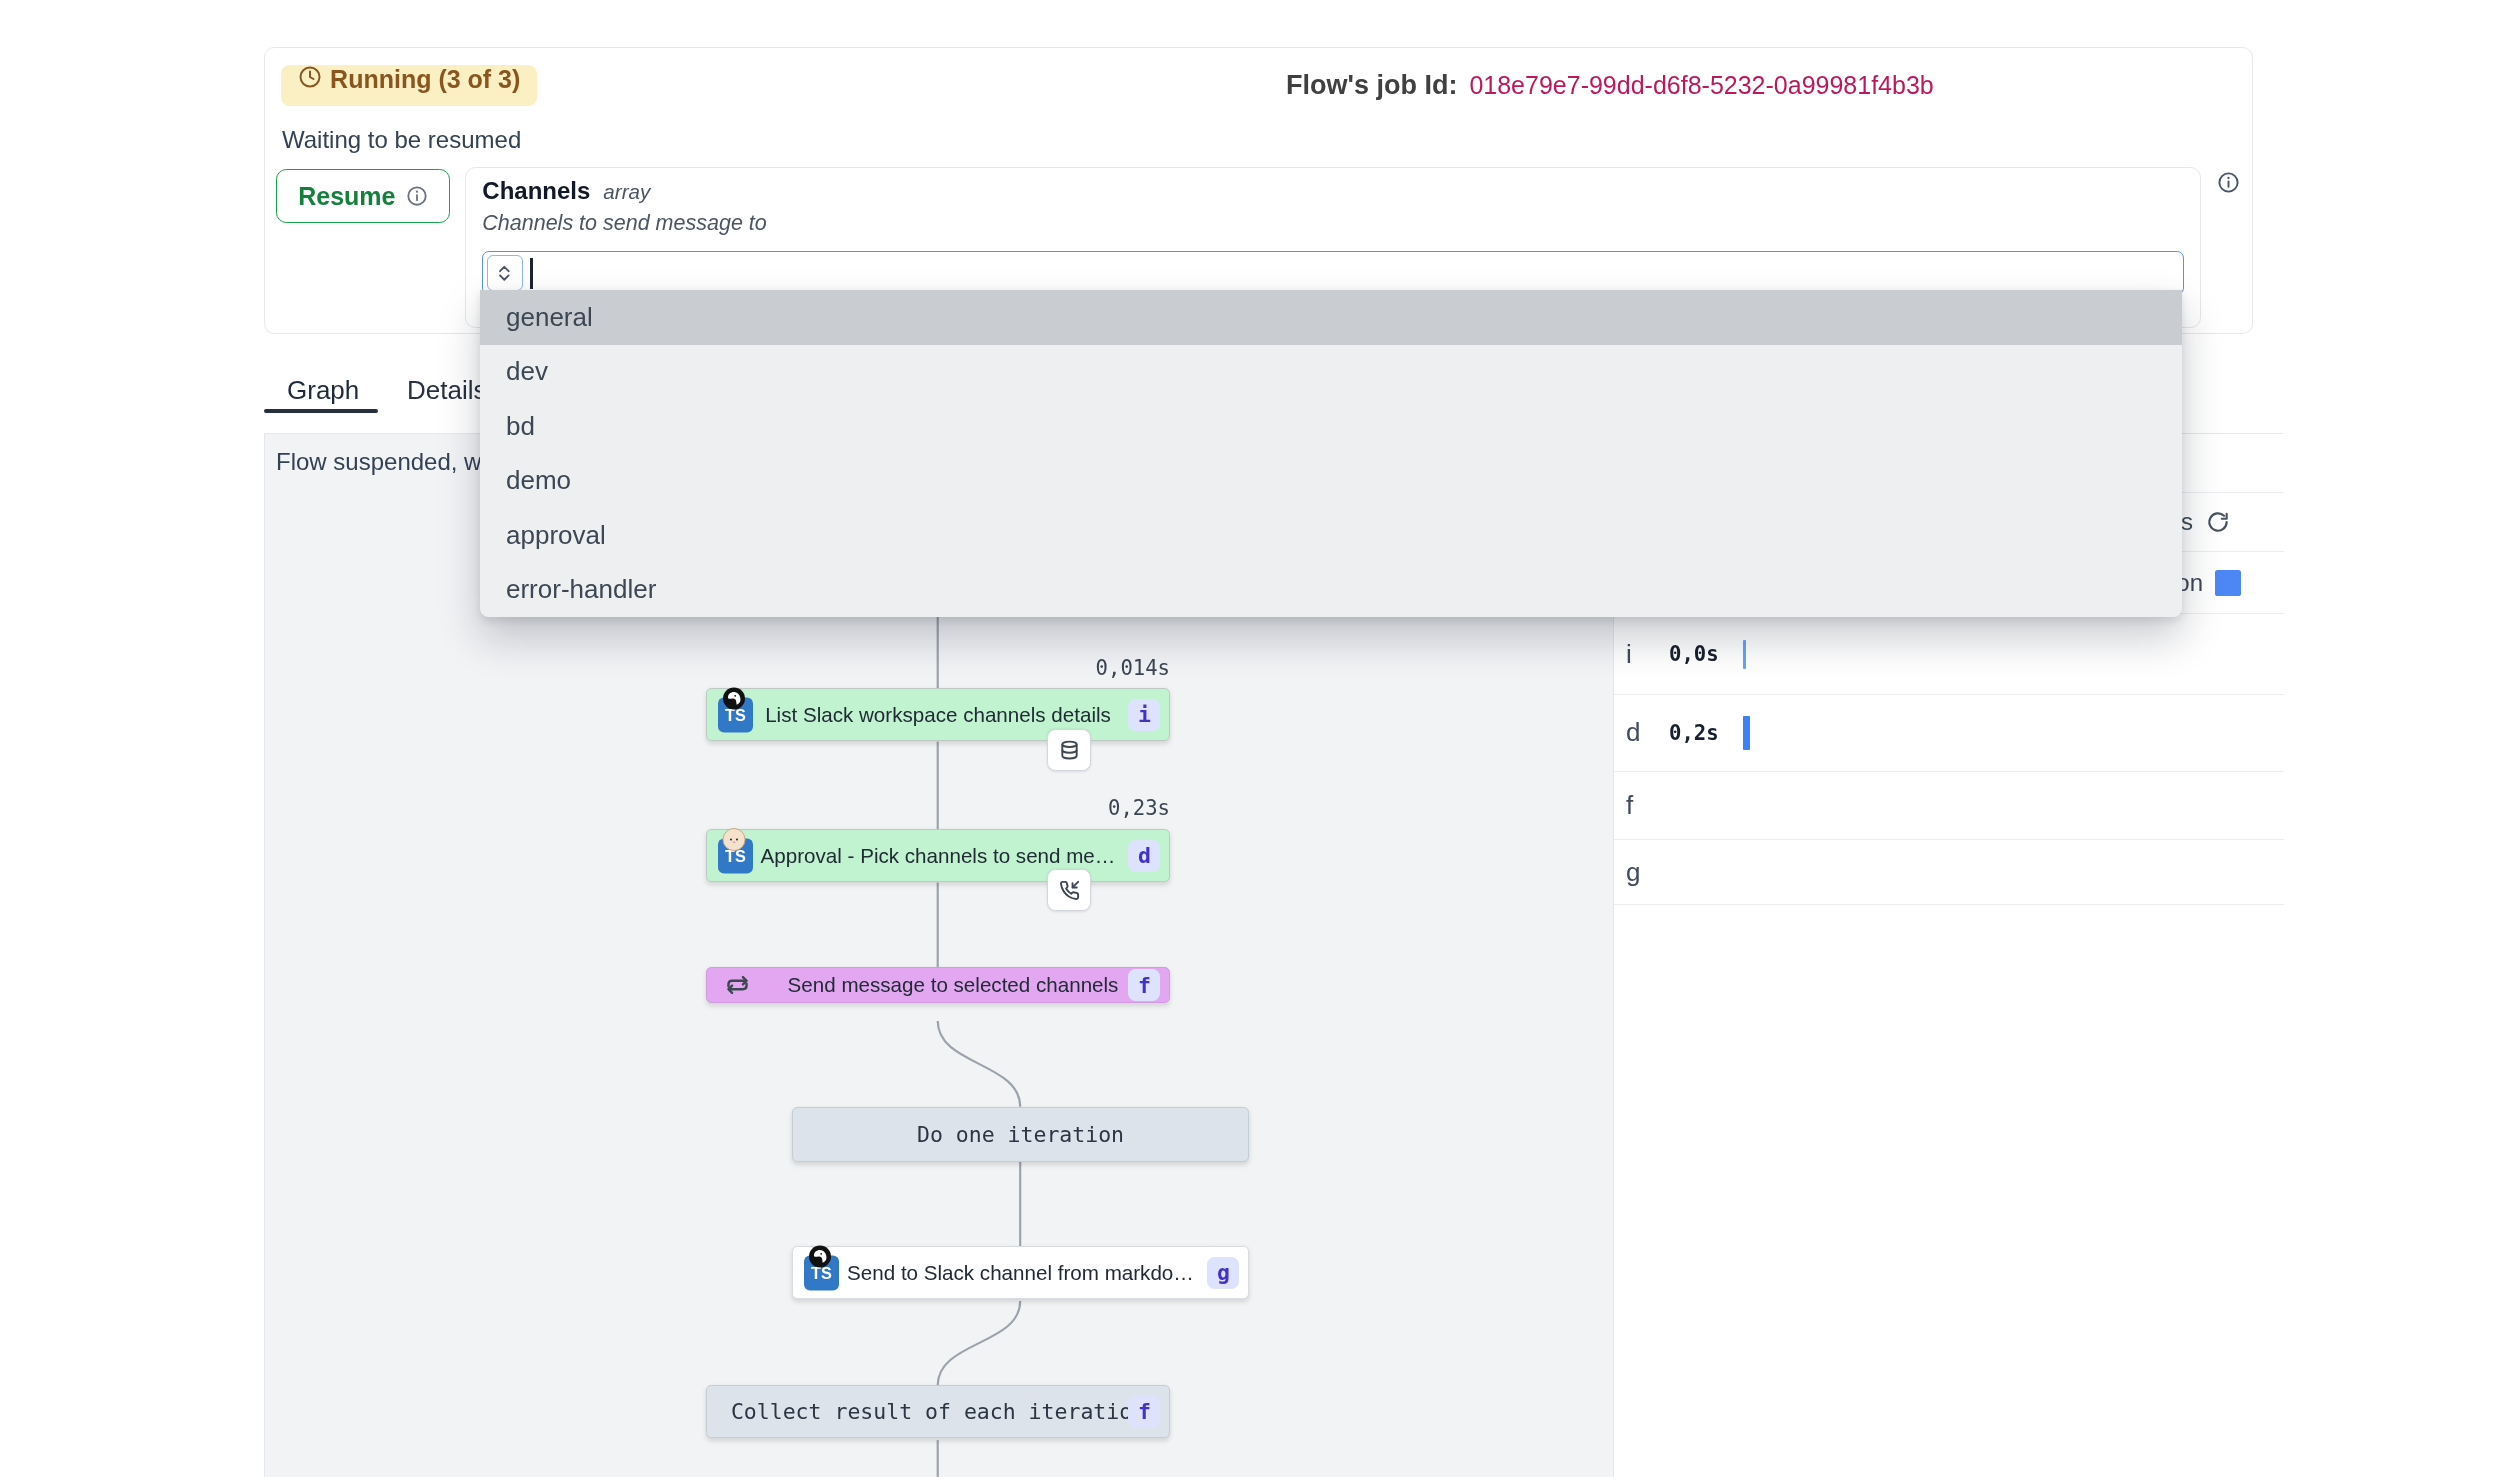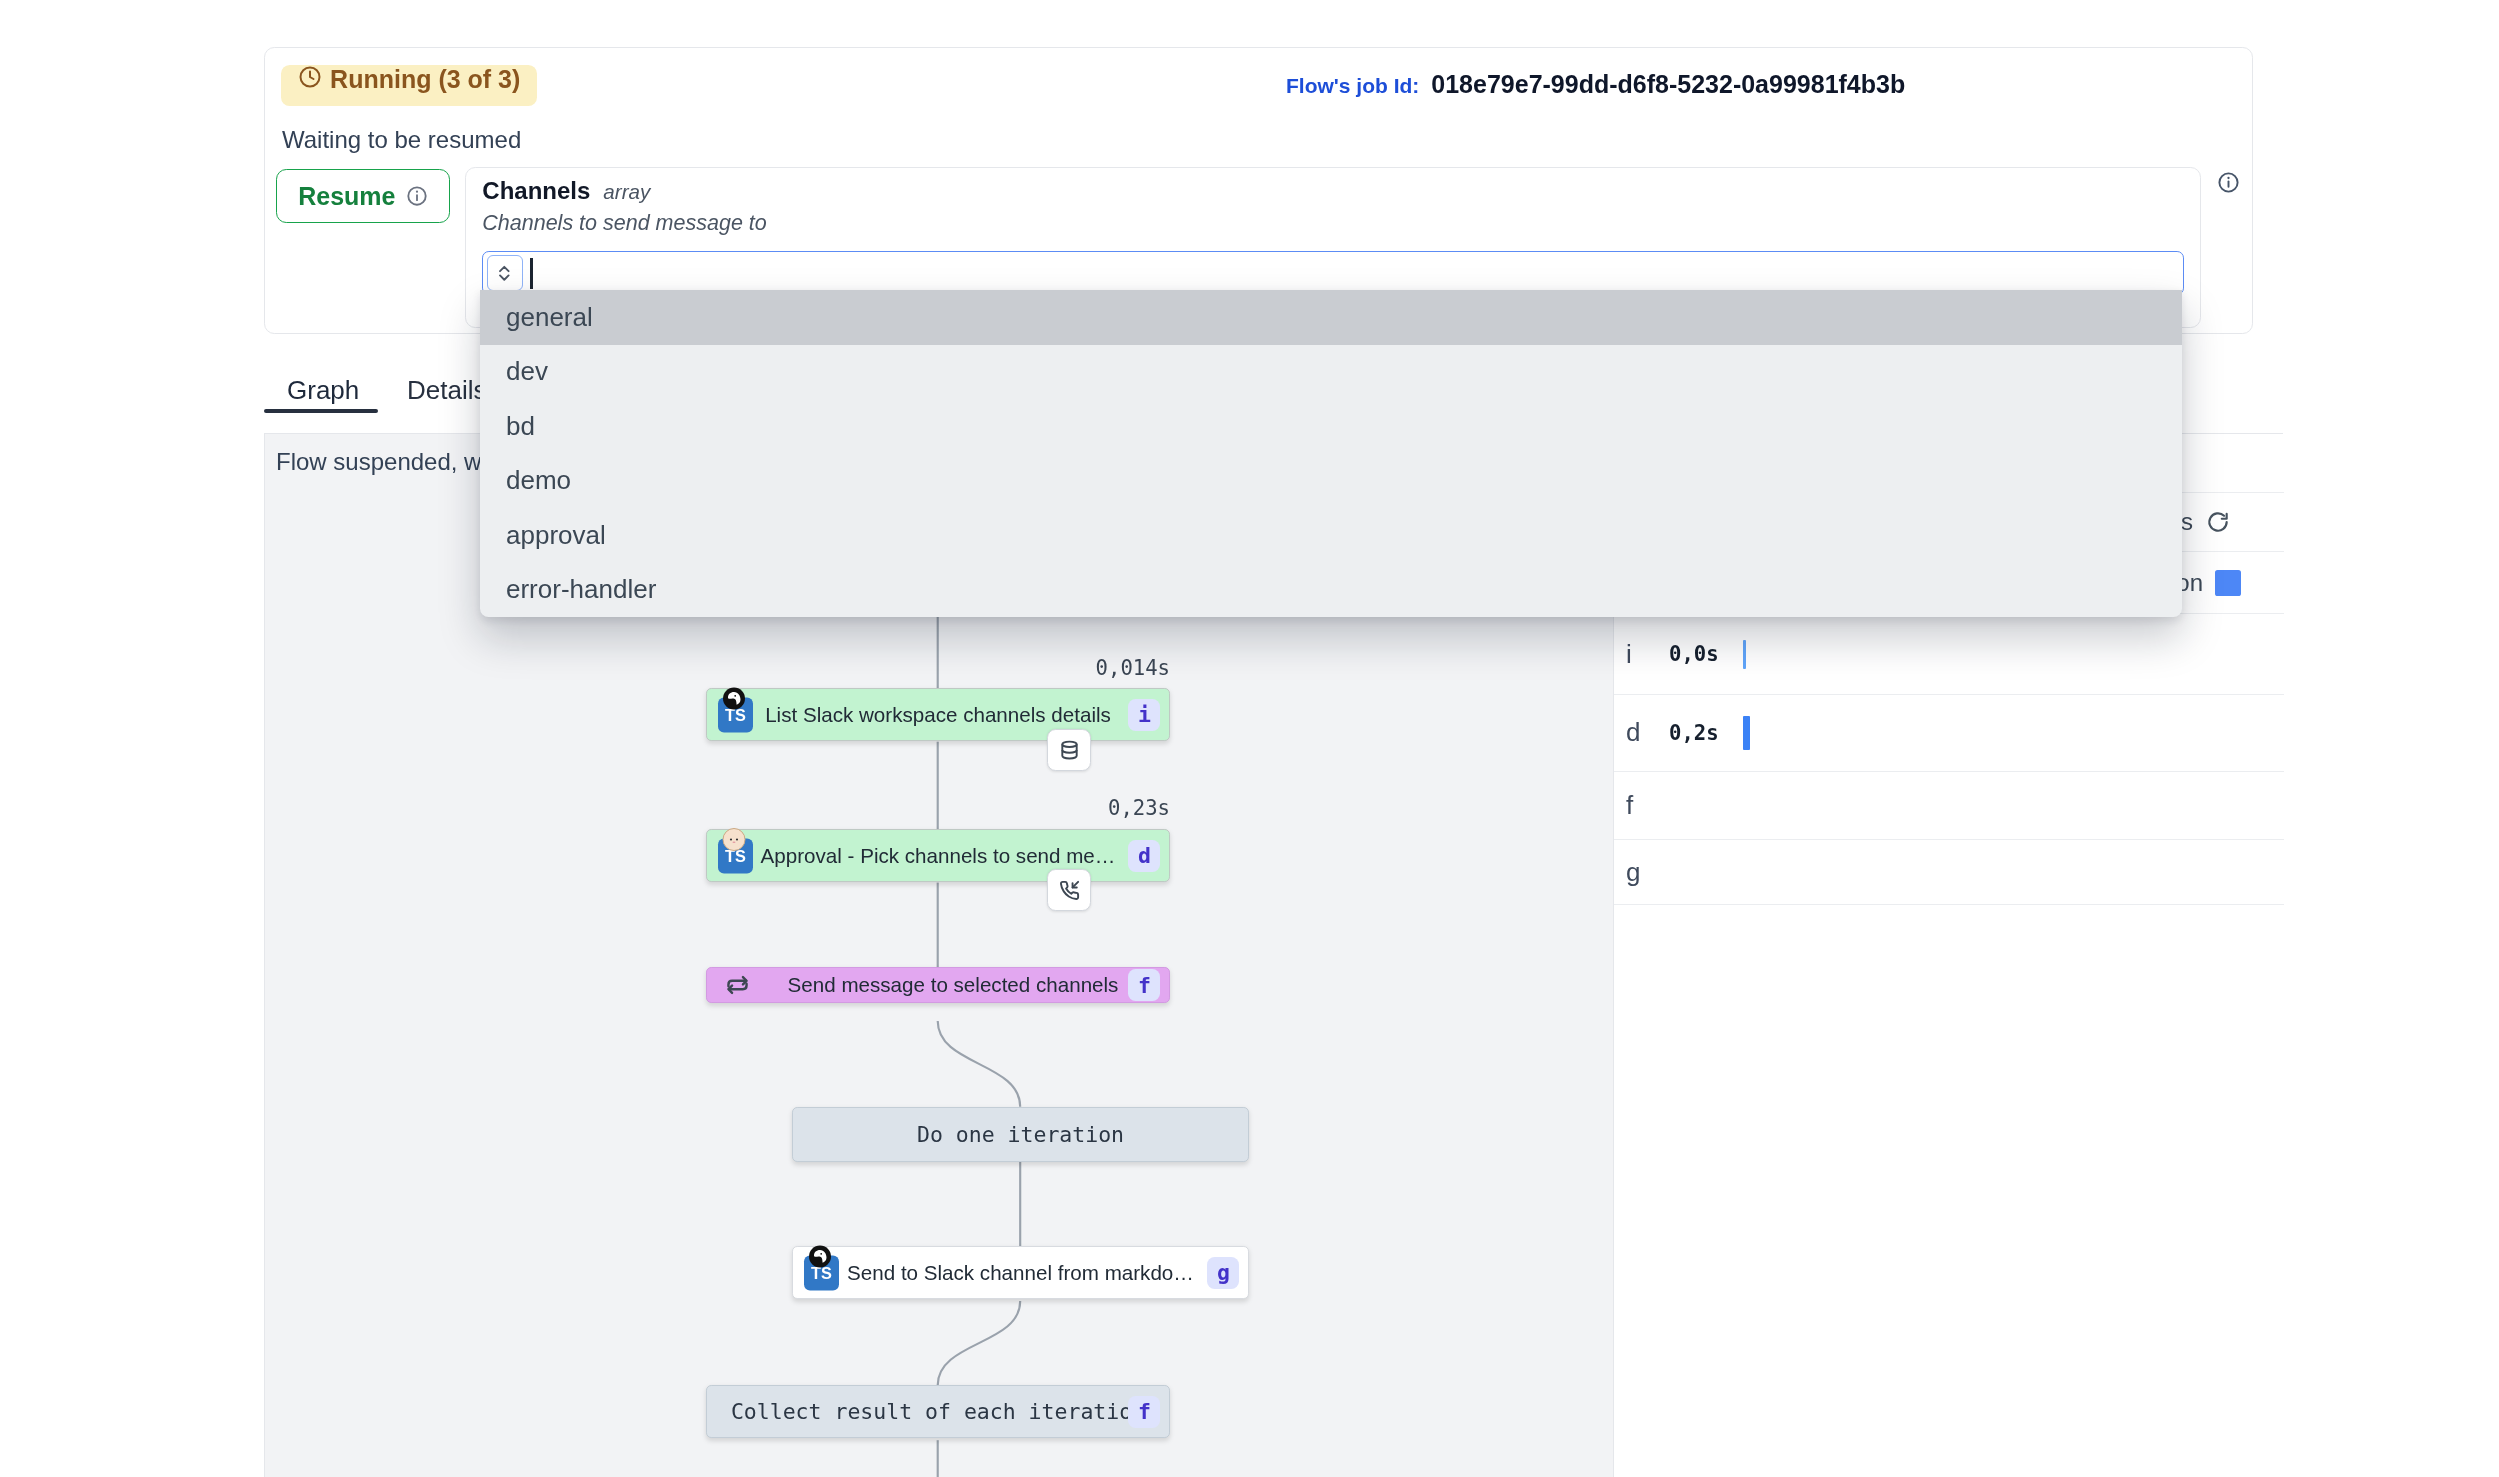--- a/index.html
+++ b/index.html
@@ -11,22 +11,22 @@
   .page{position:absolute;inset:0;}
 
   
   .card{position:absolute;left:264px;top:47px;width:1987px;height:285px;
     background:#fff;border:0.9px solid #e5e7eb;border-radius:10.3px;z-index:2;}
   .status-badge{position:absolute;left:15.5px;top:17px;height:41px;padding:0 17px;
     background:#fbf0c3;border-radius:8.6px;display:flex;align-items:flex-start;gap:8.6px;
     color:#8a551e;font-size:25px;font-weight:600;}
   .status-badge svg{width:24px;height:24px;}
   .jobid-row{position:absolute;left:1021px;top:21.5px;display:flex;gap:12px;align-items:baseline;}
-  .jobid-label{font-size:21px;font-weight:700;color:#1d4ed8;}
-  .jobid-link{font-size:25px;font-weight:700;color:#0f172a;text-decoration:none;cursor:pointer;}
+  .jobid-label{font-size:27px;font-weight:700;color:#404040;}
+  .jobid-link{font-size:25px;font-weight:400;color:#be185d;text-decoration:none;cursor:pointer;}
   .waiting{position:absolute;left:17px;top:78px;font-size:24px;color:#334155;}
   .resume-btn{position:absolute;left:11px;top:121px;width:174px;height:54px;
     background:#fff;border:1.7px solid #17a34b;border-radius:10.3px;display:flex;
     align-items:center;justify-content:center;gap:10.3px;cursor:pointer;}
   .resume-btn .lbl{color:#15803d;font-size:25px;font-weight:700;}
   .resume-btn svg{width:22px;height:22px;}
   .fieldset{position:absolute;left:200px;top:119px;width:1734px;height:159px;
     background:#fff;border:0.9px solid #e5e7eb;border-radius:10.3px;}
   .field-head{position:absolute;left:16.3px;top:8.6px;display:flex;align-items:baseline;gap:13px;}
   .field-name{font-size:24px;font-weight:700;color:#111827;}

